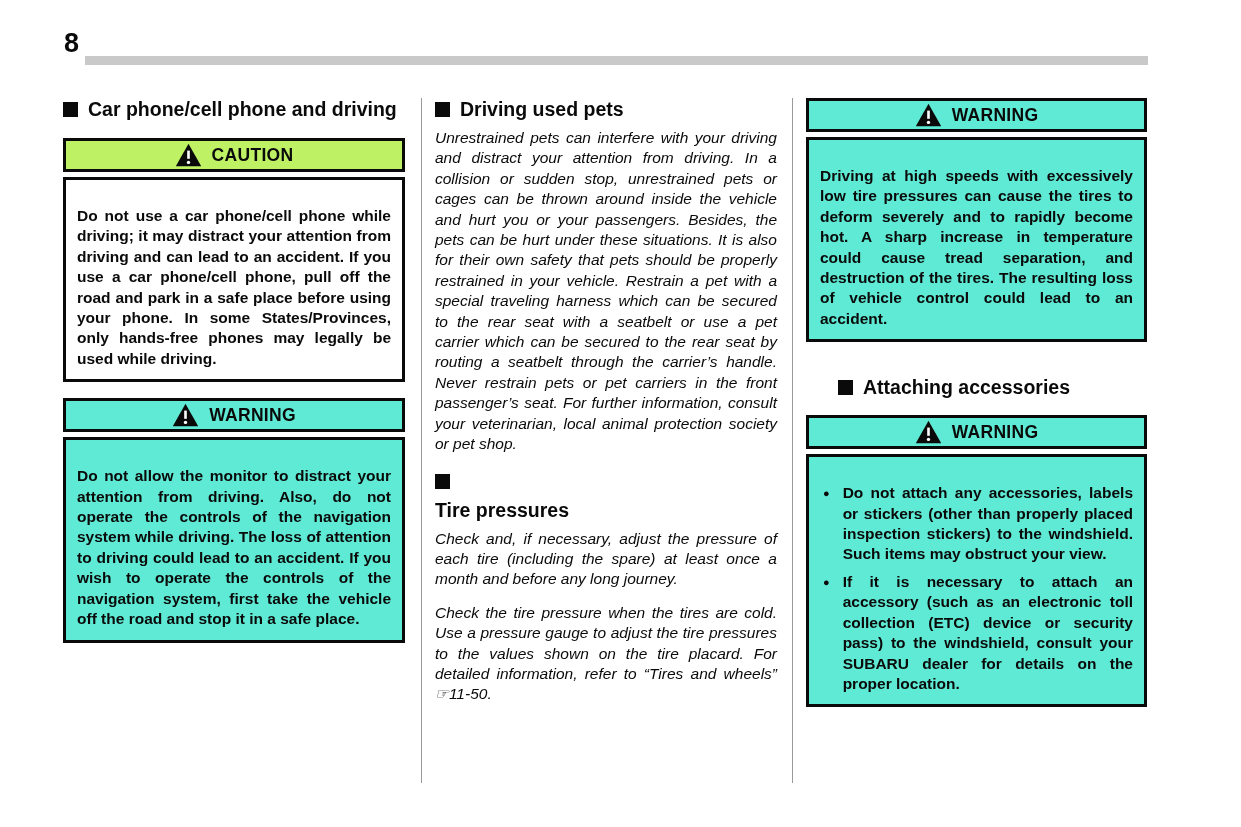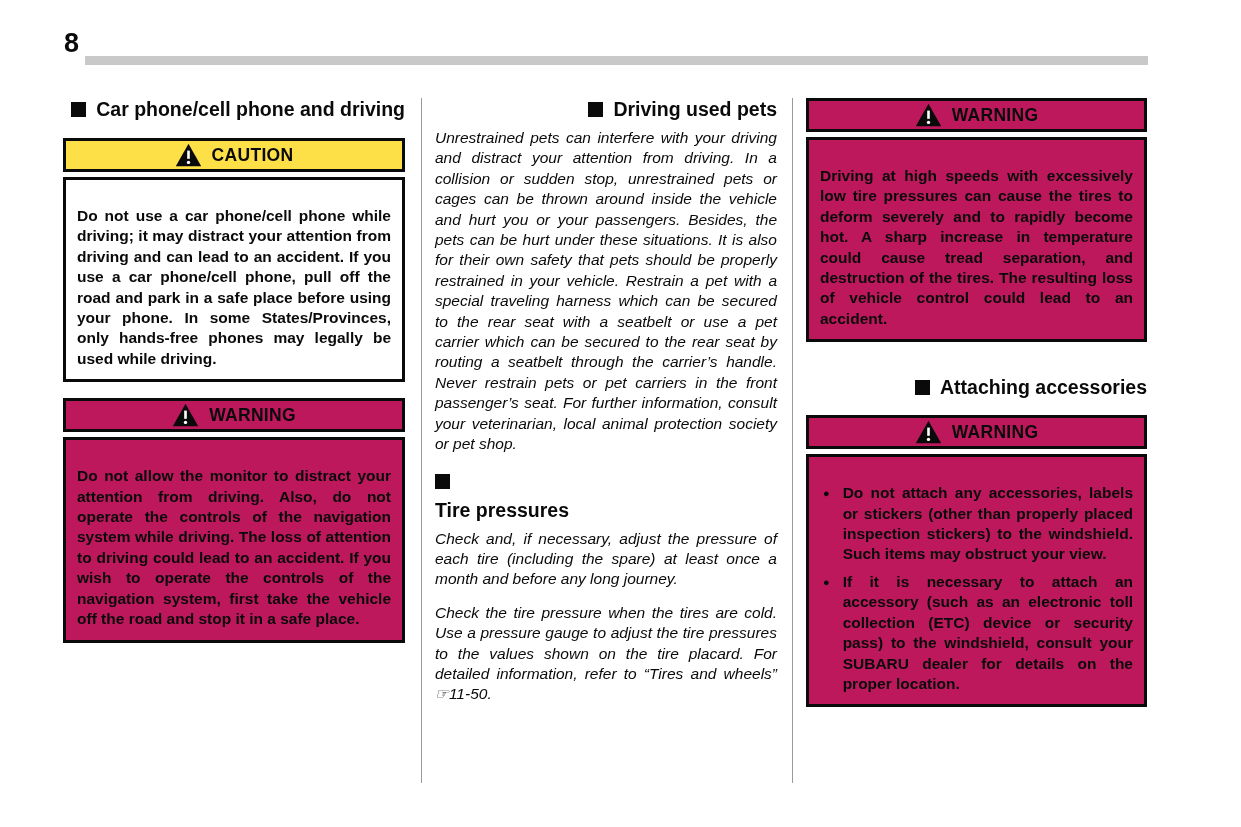--- a/index.html
+++ b/index.html
@@ -41,53 +41,52 @@
   .col-left   { left: 63px;  width: 342px; }
   .col-middle { left: 435px; width: 342px; }
   .col-right  { left: 806px; width: 341px; }
 
   .section-title {
     display: flex;
     gap: 10px;
     font-size: 19.5px;
     font-weight: bold;
     line-height: 23px;
-    justify-content: flex-end;
   }
   .sq {
     flex: none;
     width: 15px;
     height: 15px;
     background: #0a0a0a;
     margin-top: 4px;
   }
 
   .alert-head {
     border: 3px solid #0a0a0a;
     height: 34px;
     display: flex;
     align-items: center;
     justify-content: center;
     gap: 10px;
     font-size: 17.5px;
     font-weight: bold;
     letter-spacing: 0.3px;
-    background: #fde047;
+    background: #bef264;
   }
   .alert-body {
     border: 3px solid #0a0a0a;
     margin-top: 5px;
     padding: 26px 11px 10px 11px;
     font-size: 15.5px;
     font-weight: bold;
     line-height: 20.4px;
     text-align: justify;
     background: #ffffff;
   }
-  .gray-head, .gray-body { background: #be185d; }
+  .gray-head, .gray-body { background: #5eead4; }
 
   .body-text {
     font-size: 15.5px;
     line-height: 20.4px;
     text-align: justify;
     font-style: italic;
   }
 
   .tri-icon { flex: none; display: block; }
 

